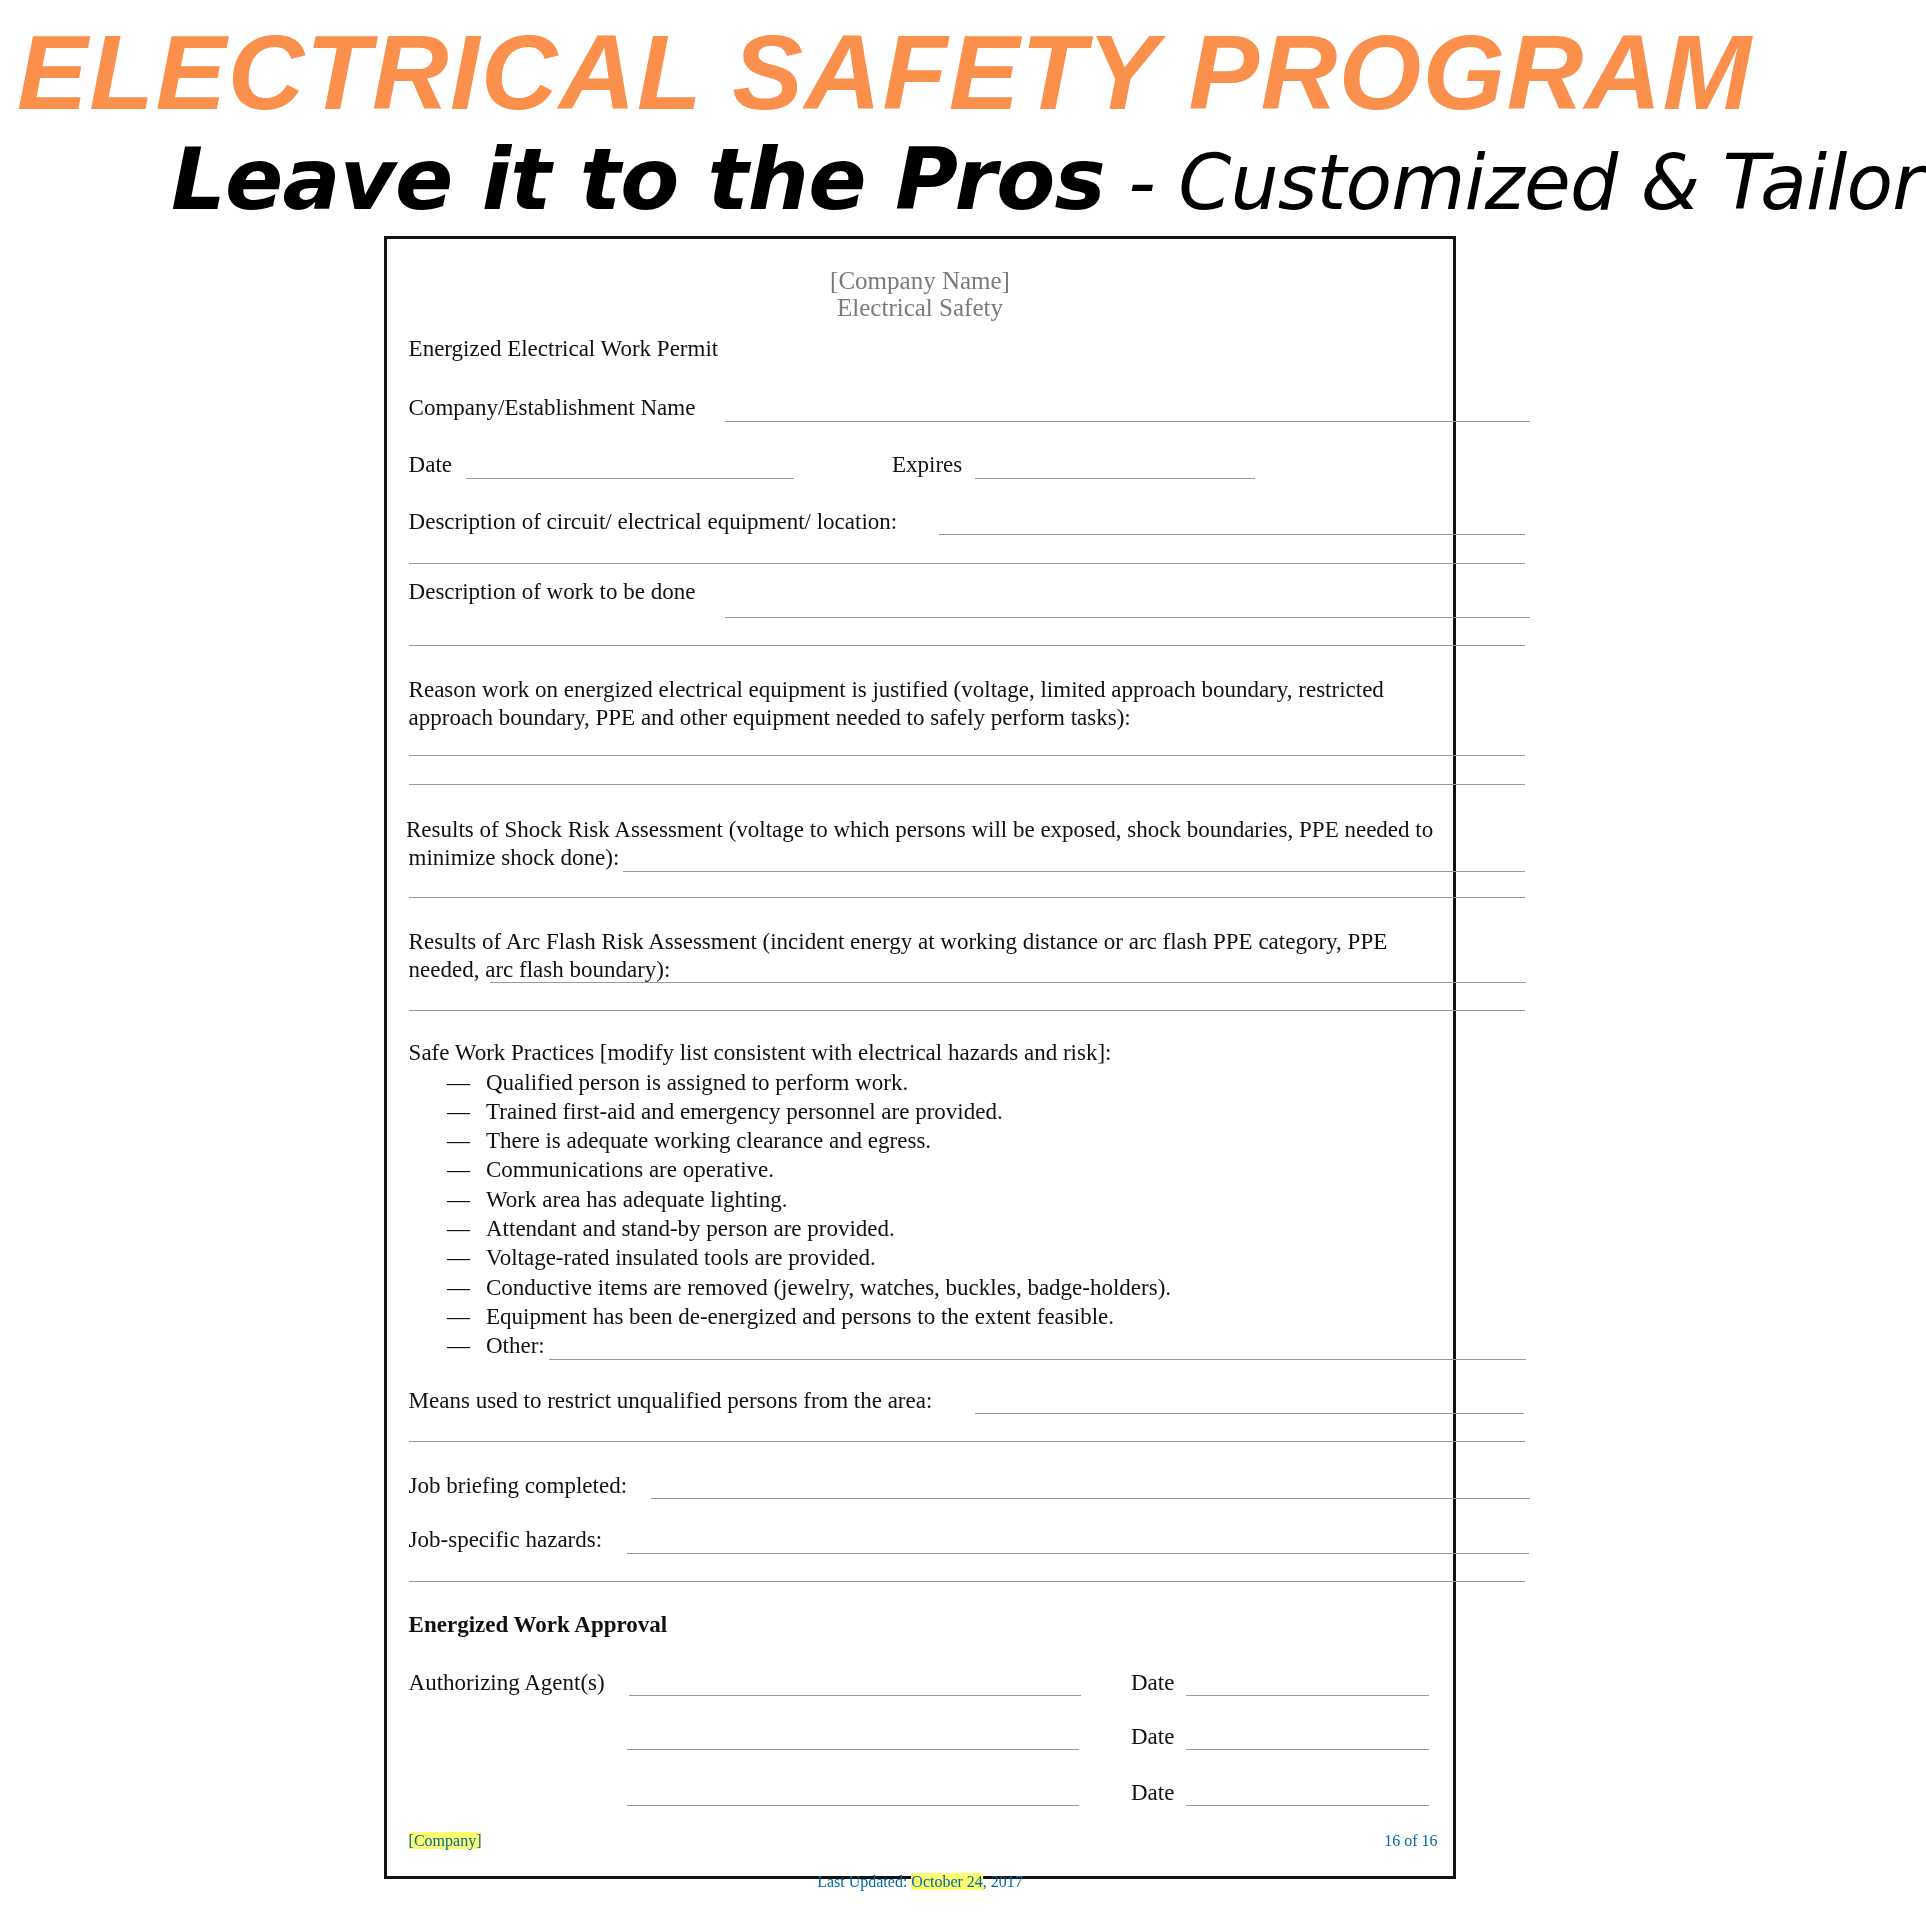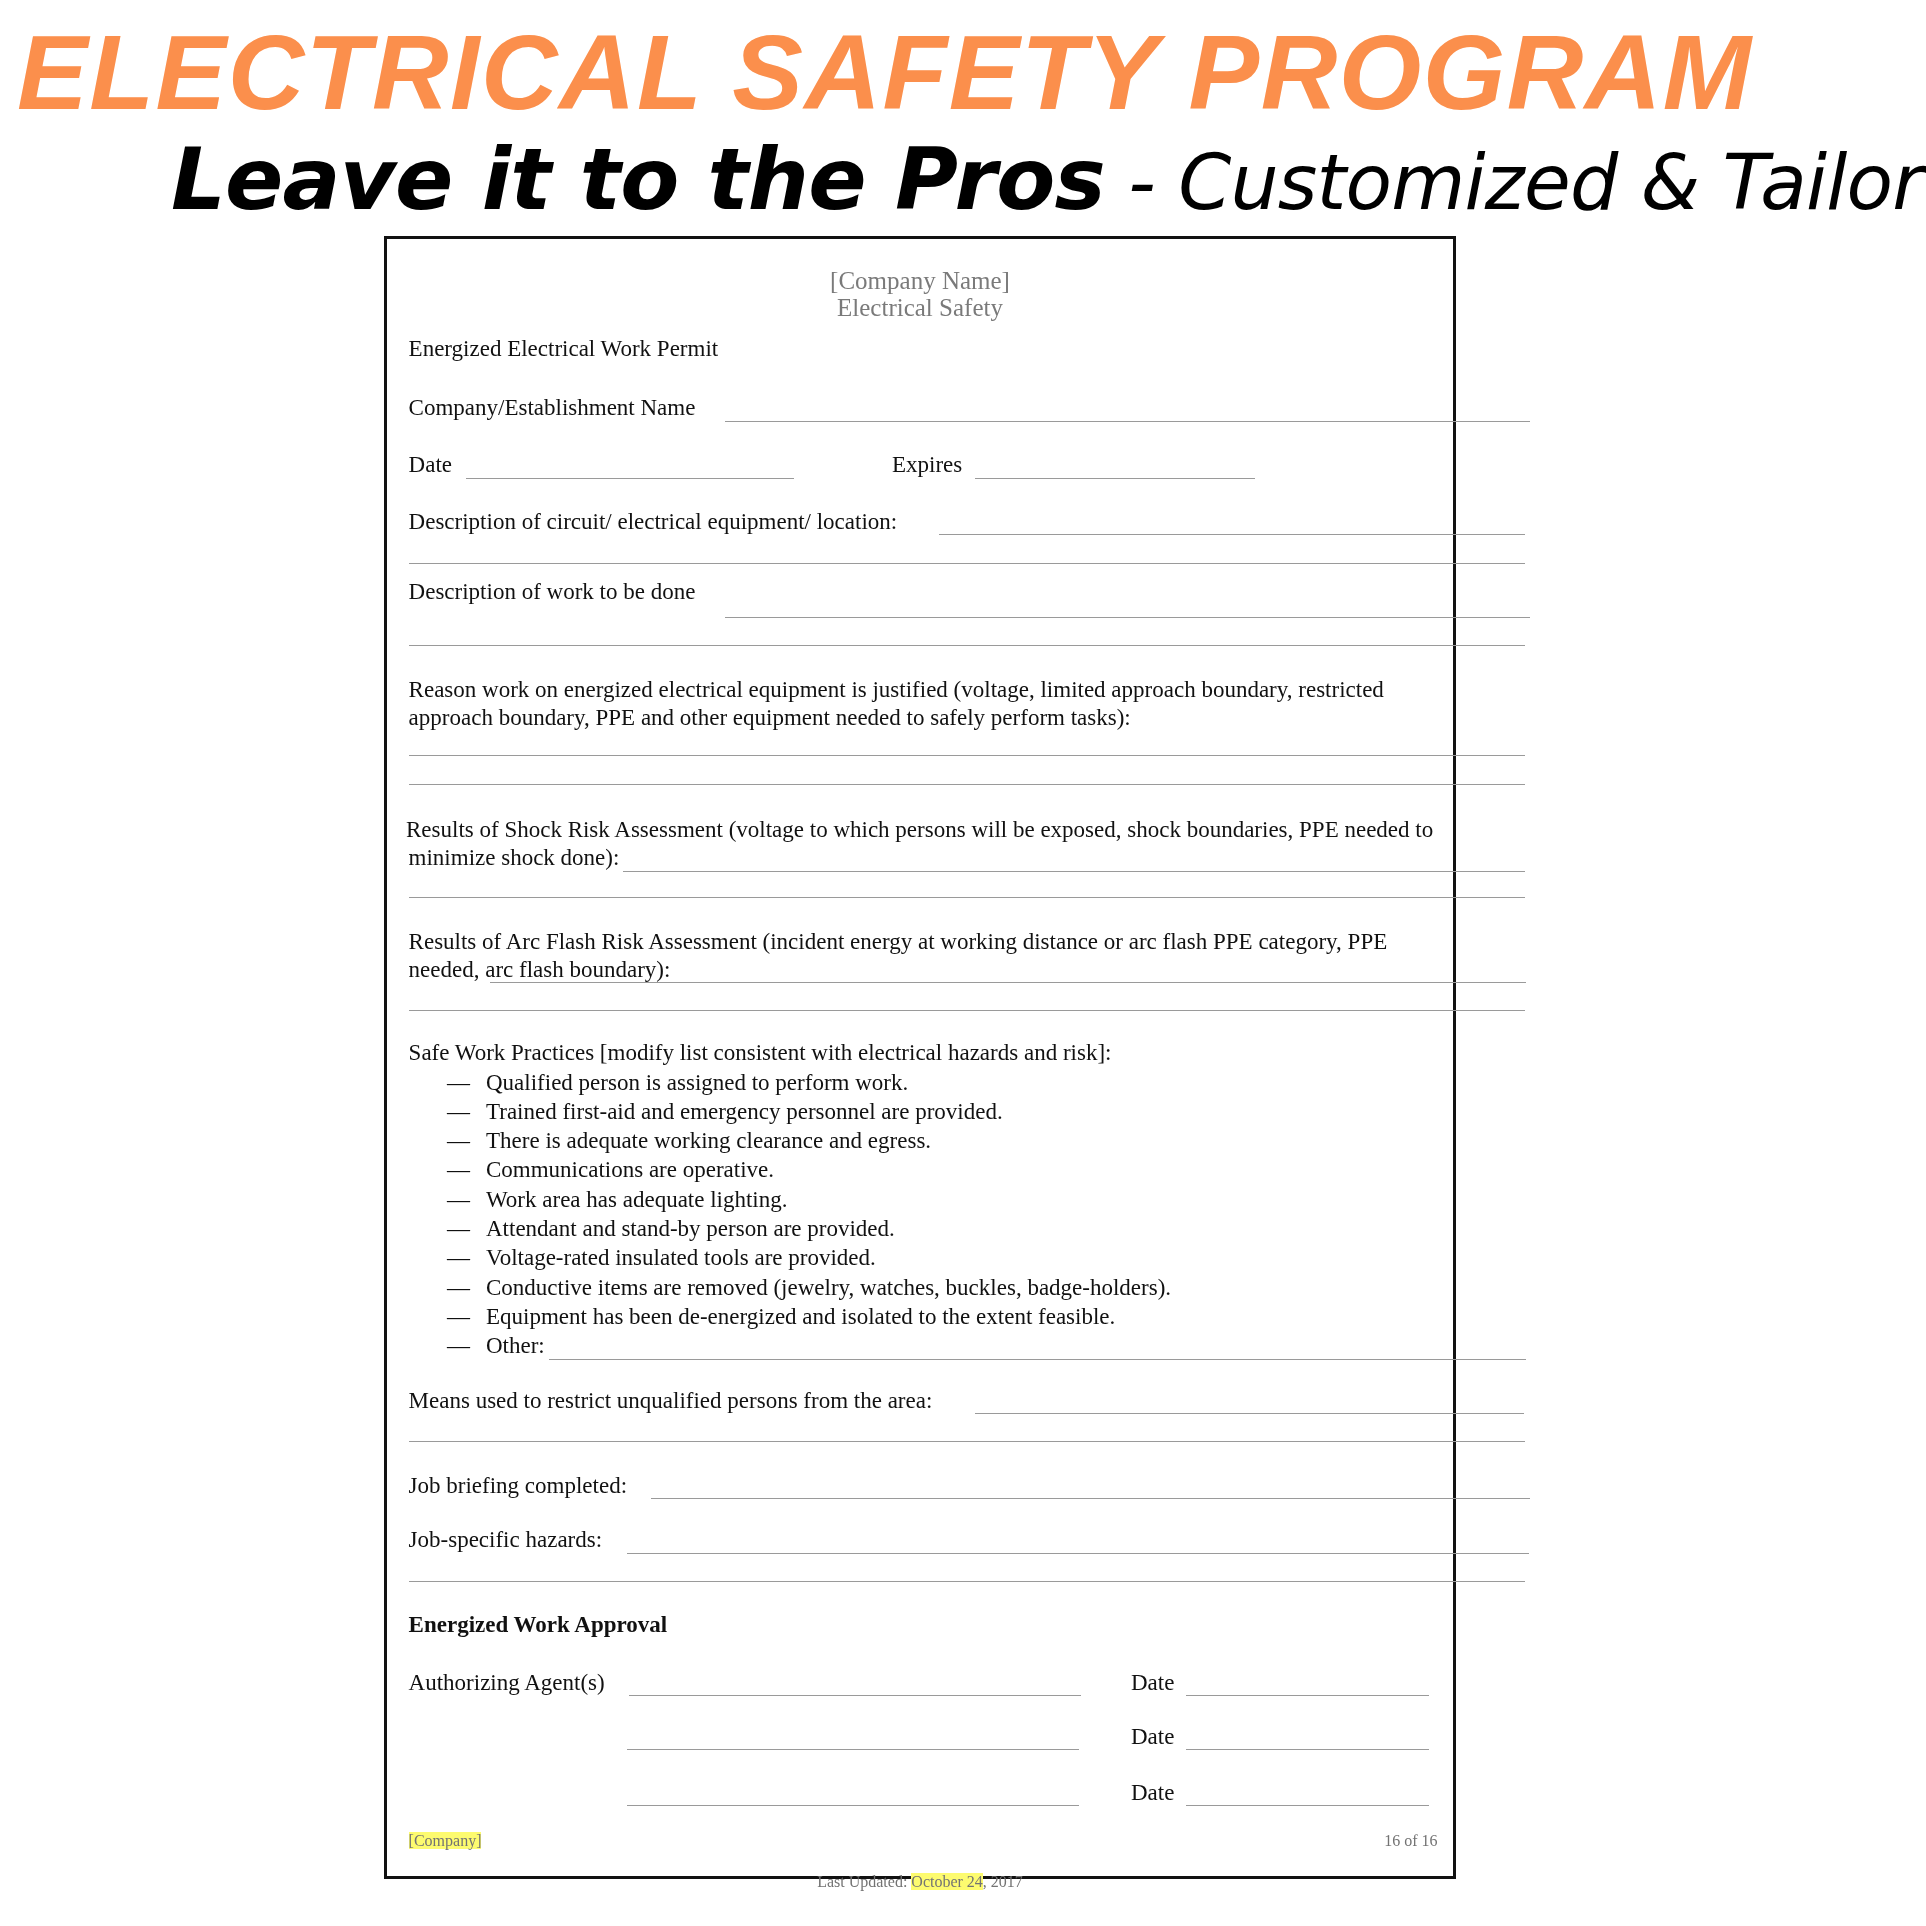--- a/index.html
+++ b/index.html
@@ -18,21 +18,21 @@
     .page {
       position: absolute; left: 384px; top: 236px; width: 1072px; height: 1643px;
       border: 3.9px solid #111; box-sizing: border-box; background: #fff;
       font-family: Liberation Serif, serif; color: #111;
     }
     .abs { position: absolute; white-space: nowrap; }
     .hdr { left: 0; width: 100%; text-align: center; color: #7a7a7a; font-size: 25px; }
     .txt { font-size: 23px; }
     .line { position: absolute; height: 0; border-bottom: 1.5px solid #9a9a9a; }
     .dash { display: inline-block; width: 39px; }
-    .footer { font-size: 16px; color: #737373; }
+    .footer { font-size: 16px; color: #0369a1; }
     .hl { background: #fdfb6f; }
     .bold { font-weight: bold; }
   </style>
 </head>
 <body>
 
 <div class="banner-title" style="color:#fb8f4c;">ELECTRICAL SAFETY PROGRAM</div>
 <div class="tagline">
   <span class="bold">Leave it to the Pros</span><span class="light"> - Customized &amp; Tailored</span>
 </div>
@@ -78,21 +78,21 @@
   <div class="abs txt" style="left:21.6px; top:801px;">Safe Work Practices [modify list consistent with electrical hazards and risk]:</div>
 
   <div class="abs txt" style="left:60px; top:831px;"><span class="dash">—</span><span>Qualified person is assigned to perform work.</span></div>
   <div class="abs txt" style="left:60px; top:860px;"><span class="dash">—</span><span>Trained first-aid and emergency personnel are provided.</span></div>
   <div class="abs txt" style="left:60px; top:889px;"><span class="dash">—</span><span>There is adequate working clearance and egress.</span></div>
   <div class="abs txt" style="left:60px; top:918px;"><span class="dash">—</span><span>Communications are operative.</span></div>
   <div class="abs txt" style="left:60px; top:948px;"><span class="dash">—</span><span>Work area has adequate lighting.</span></div>
   <div class="abs txt" style="left:60px; top:977px;"><span class="dash">—</span><span>Attendant and stand-by person are provided.</span></div>
   <div class="abs txt" style="left:60px; top:1006px;"><span class="dash">—</span><span>Voltage-rated insulated tools are provided.</span></div>
   <div class="abs txt" style="left:60px; top:1036px;"><span class="dash">—</span><span>Conductive items are removed (jewelry, watches, buckles, badge-holders).</span></div>
-  <div class="abs txt" style="left:60px; top:1065px;"><span class="dash">—</span><span>Equipment has been de-energized and isolated to the extent feasible.</span></div>
+  <div class="abs txt" style="left:60px; top:1065px;"><span class="dash">—</span><span>Equipment has been de-energized and persons to the extent feasible.</span></div>
   <div class="abs txt" style="left:60px; top:1094px;"><span class="dash">—</span><span>Other:</span></div>
   <div class="line" style="left:162px; width:977px; top:1120px;"></div>
 
   <div class="abs txt" style="left:21.6px; top:1149px;">Means used to restrict unqualified persons from the area:</div>
   <div class="line" style="left:588px; width:549px; top:1174px;"></div>
   <div class="line" style="left:21.6px; width:1116px; top:1202px;"></div>
 
   <div class="abs txt" style="left:21.6px; top:1234px;">Job briefing completed:</div>
   <div class="line" style="left:264px; width:879px; top:1259px;"></div>
 

